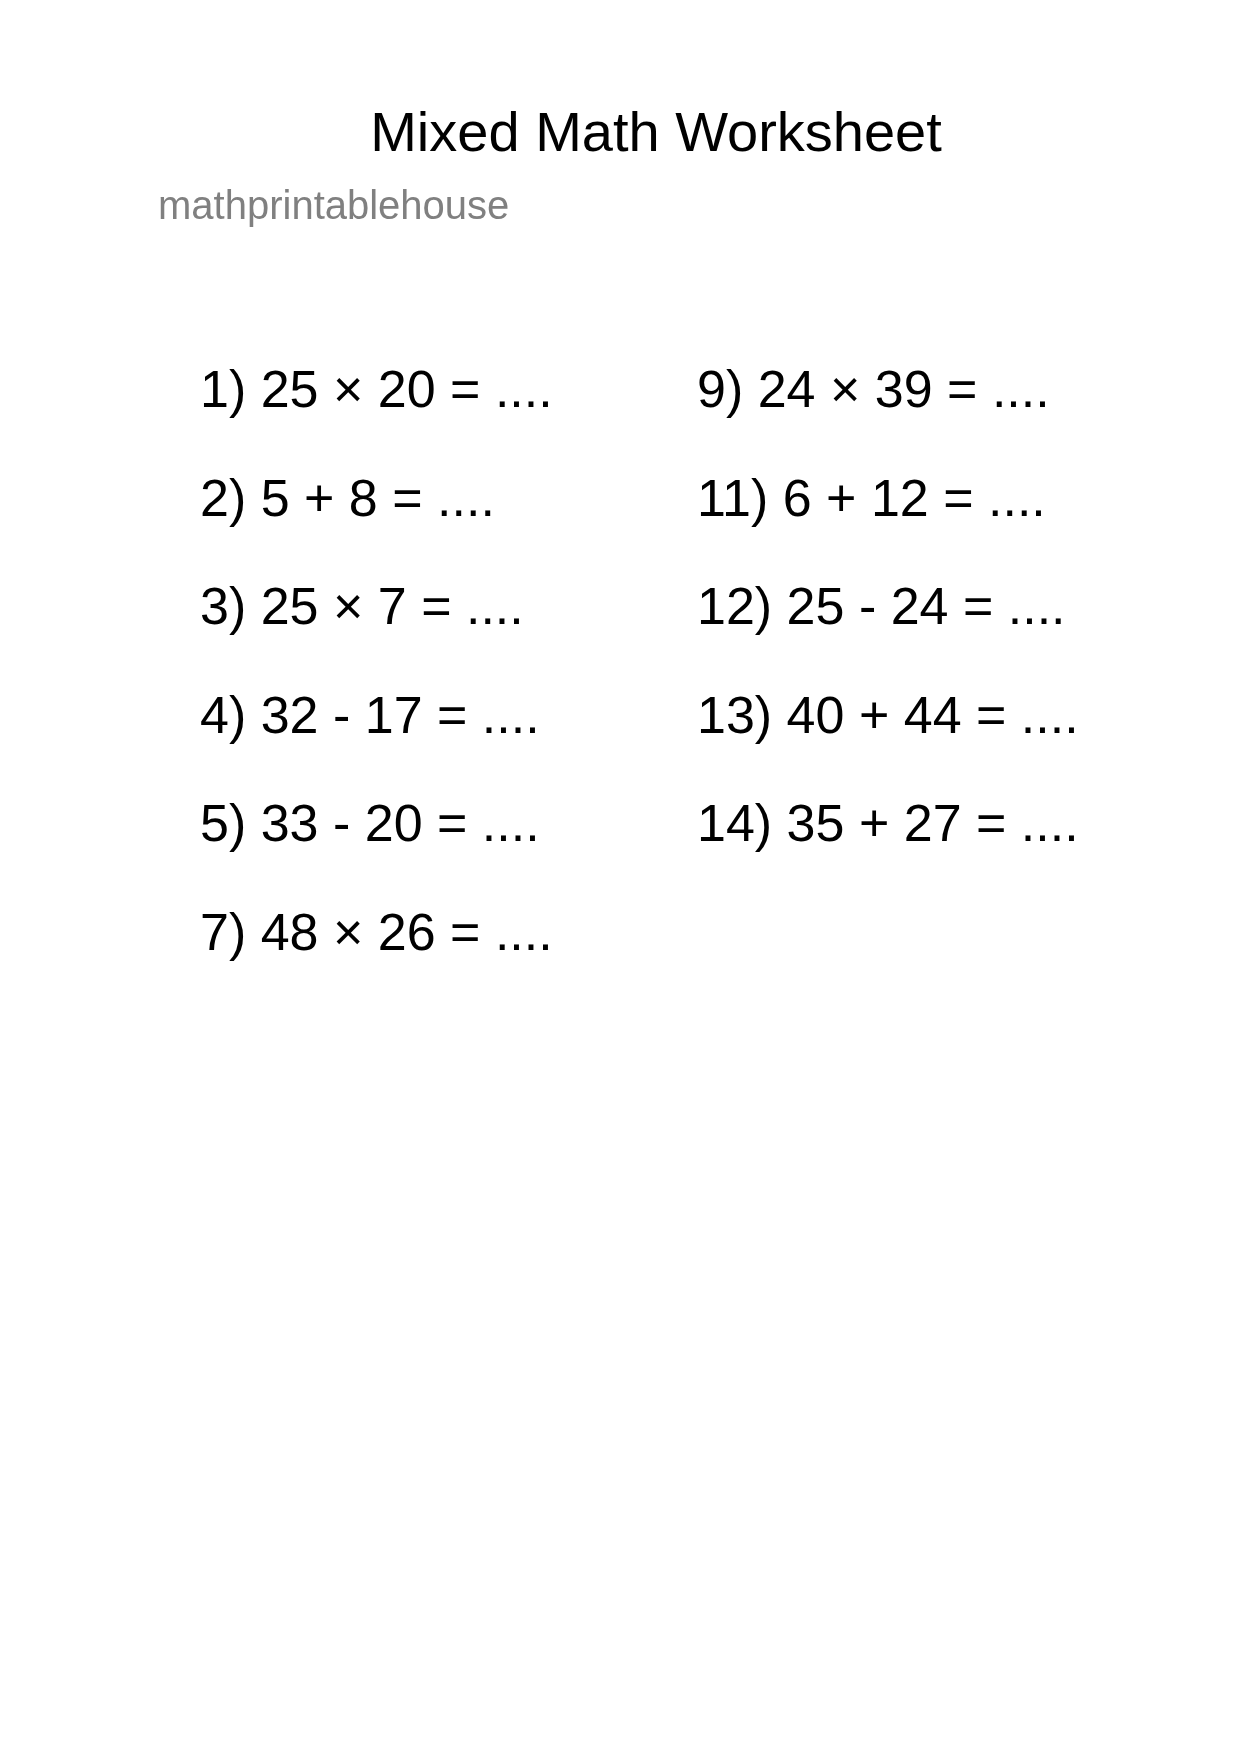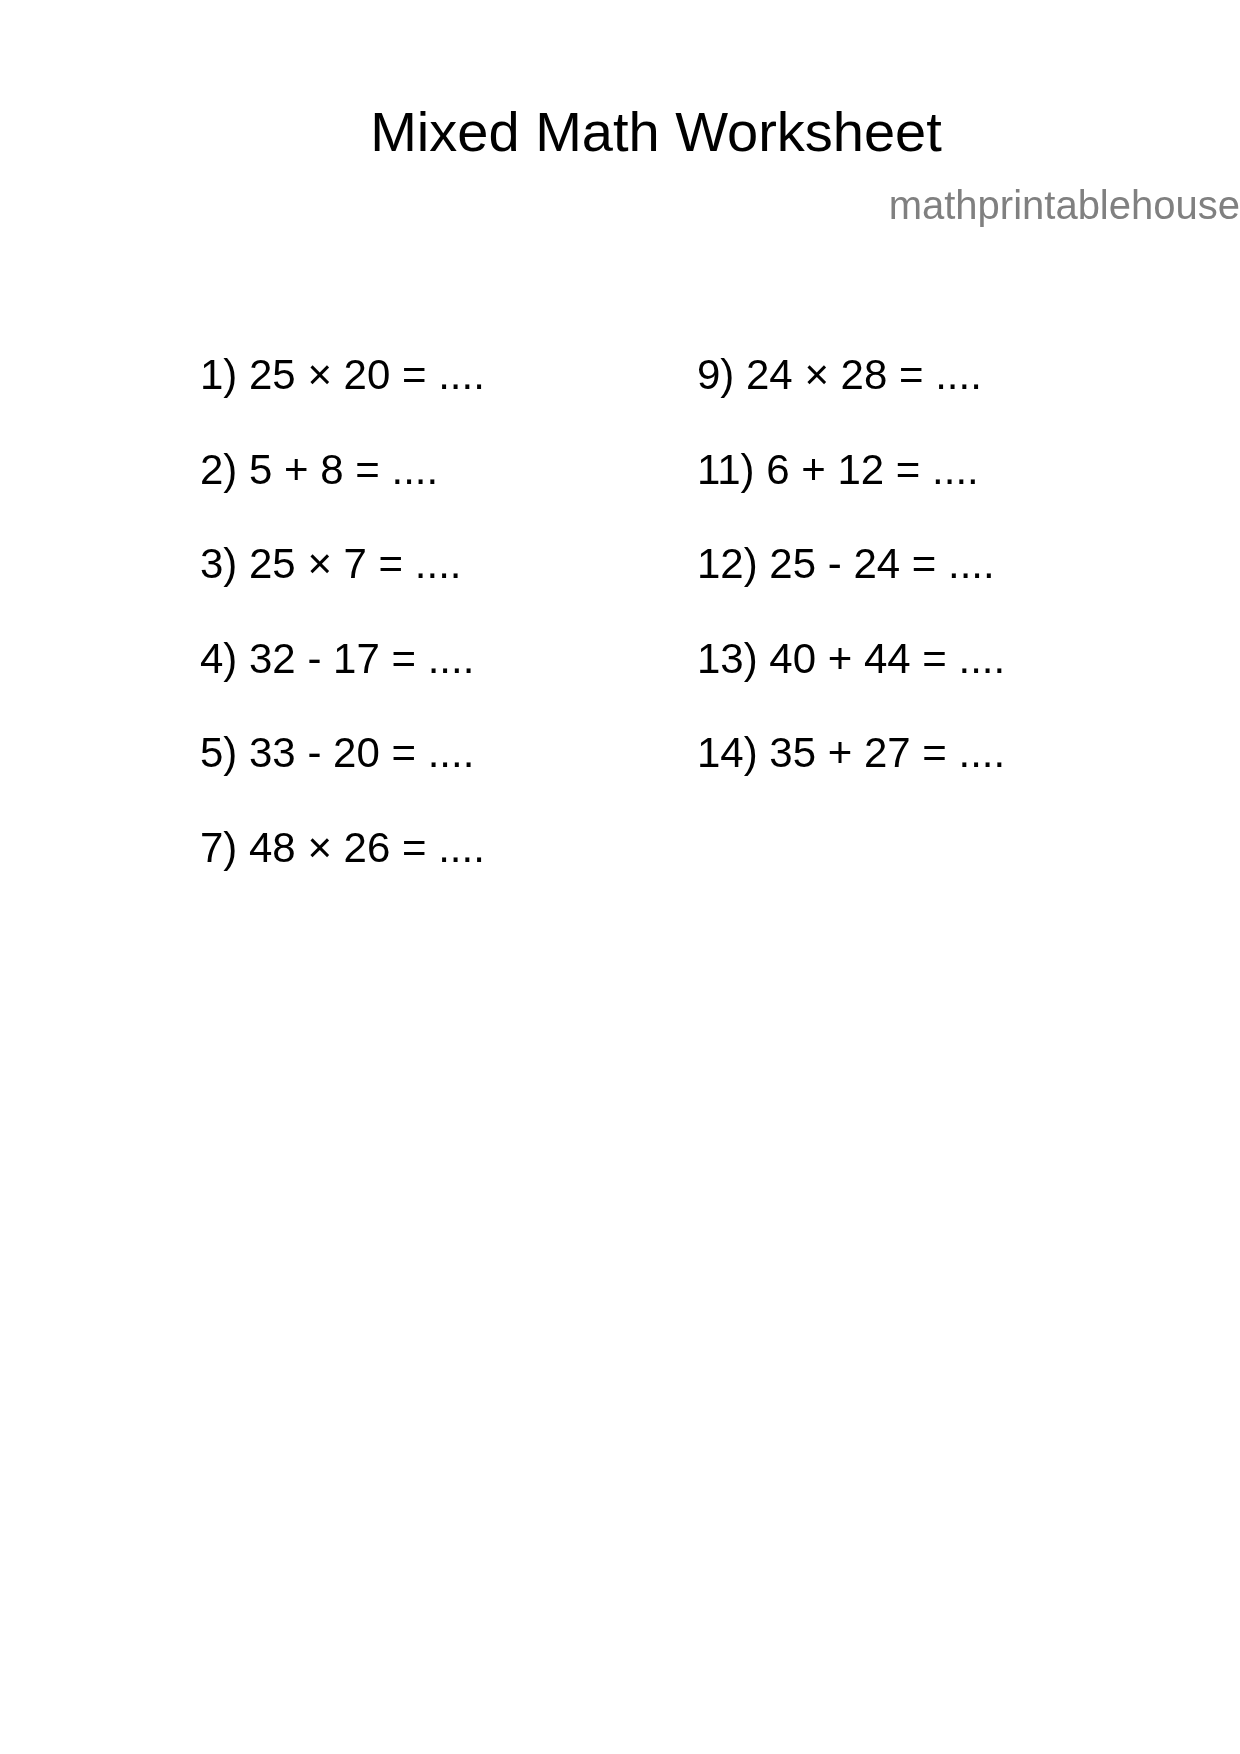--- a/index.html
+++ b/index.html
@@ -27,54 +27,55 @@
       box-sizing: border-box;
       color: #000000;
       margin: 0;
       font-weight: normal;
     }
     .subtitle {
       position: absolute;
       left: 0;
       width: 1240px;
       top: 180px;
-      text-align: right;
+      text-align: left;
       font-size: 40px;
       line-height: 50px;
       padding-left: 158px;
       box-sizing: border-box;
       color: #808080;
     }
     .column {
       position: absolute;
       top: 345px;
     }
     .column.left { left: 200px; }
     .column.right { left: 697px; }
     .problem {
       height: 94.5px;
-      font-size: 42px;
+      font-size: 52px;
       line-height: 60px;
       white-space: pre;
+      margin-top: 14px;
     }
   </style>
 </head>
 <body>
 
 <h1 class="title">Mixed Math Worksheet</h1>
 <div class="subtitle">mathprintablehouse</div>
 
 <div class="column left">
   <div class="problem">1) 25 × 20 = ....</div>
   <div class="problem">2) 5 + 8 = ....</div>
   <div class="problem">3) 25 × 7 = ....</div>
   <div class="problem">4) 32 - 17 = ....</div>
   <div class="problem">5) 33 - 20 = ....</div>
   <div class="problem">7) 48 × 26 = ....</div>
 </div>
 
 <div class="column right">
-  <div class="problem">9) 24 × 28 = ....</div>
+  <div class="problem">9) 24 × 39 = ....</div>
   <div class="problem">11) 6 + 12 = ....</div>
   <div class="problem">12) 25 - 24 = ....</div>
   <div class="problem">13) 40 + 44 = ....</div>
   <div class="problem">14) 35 + 27 = ....</div>
 </div>
 
 </body></html>

